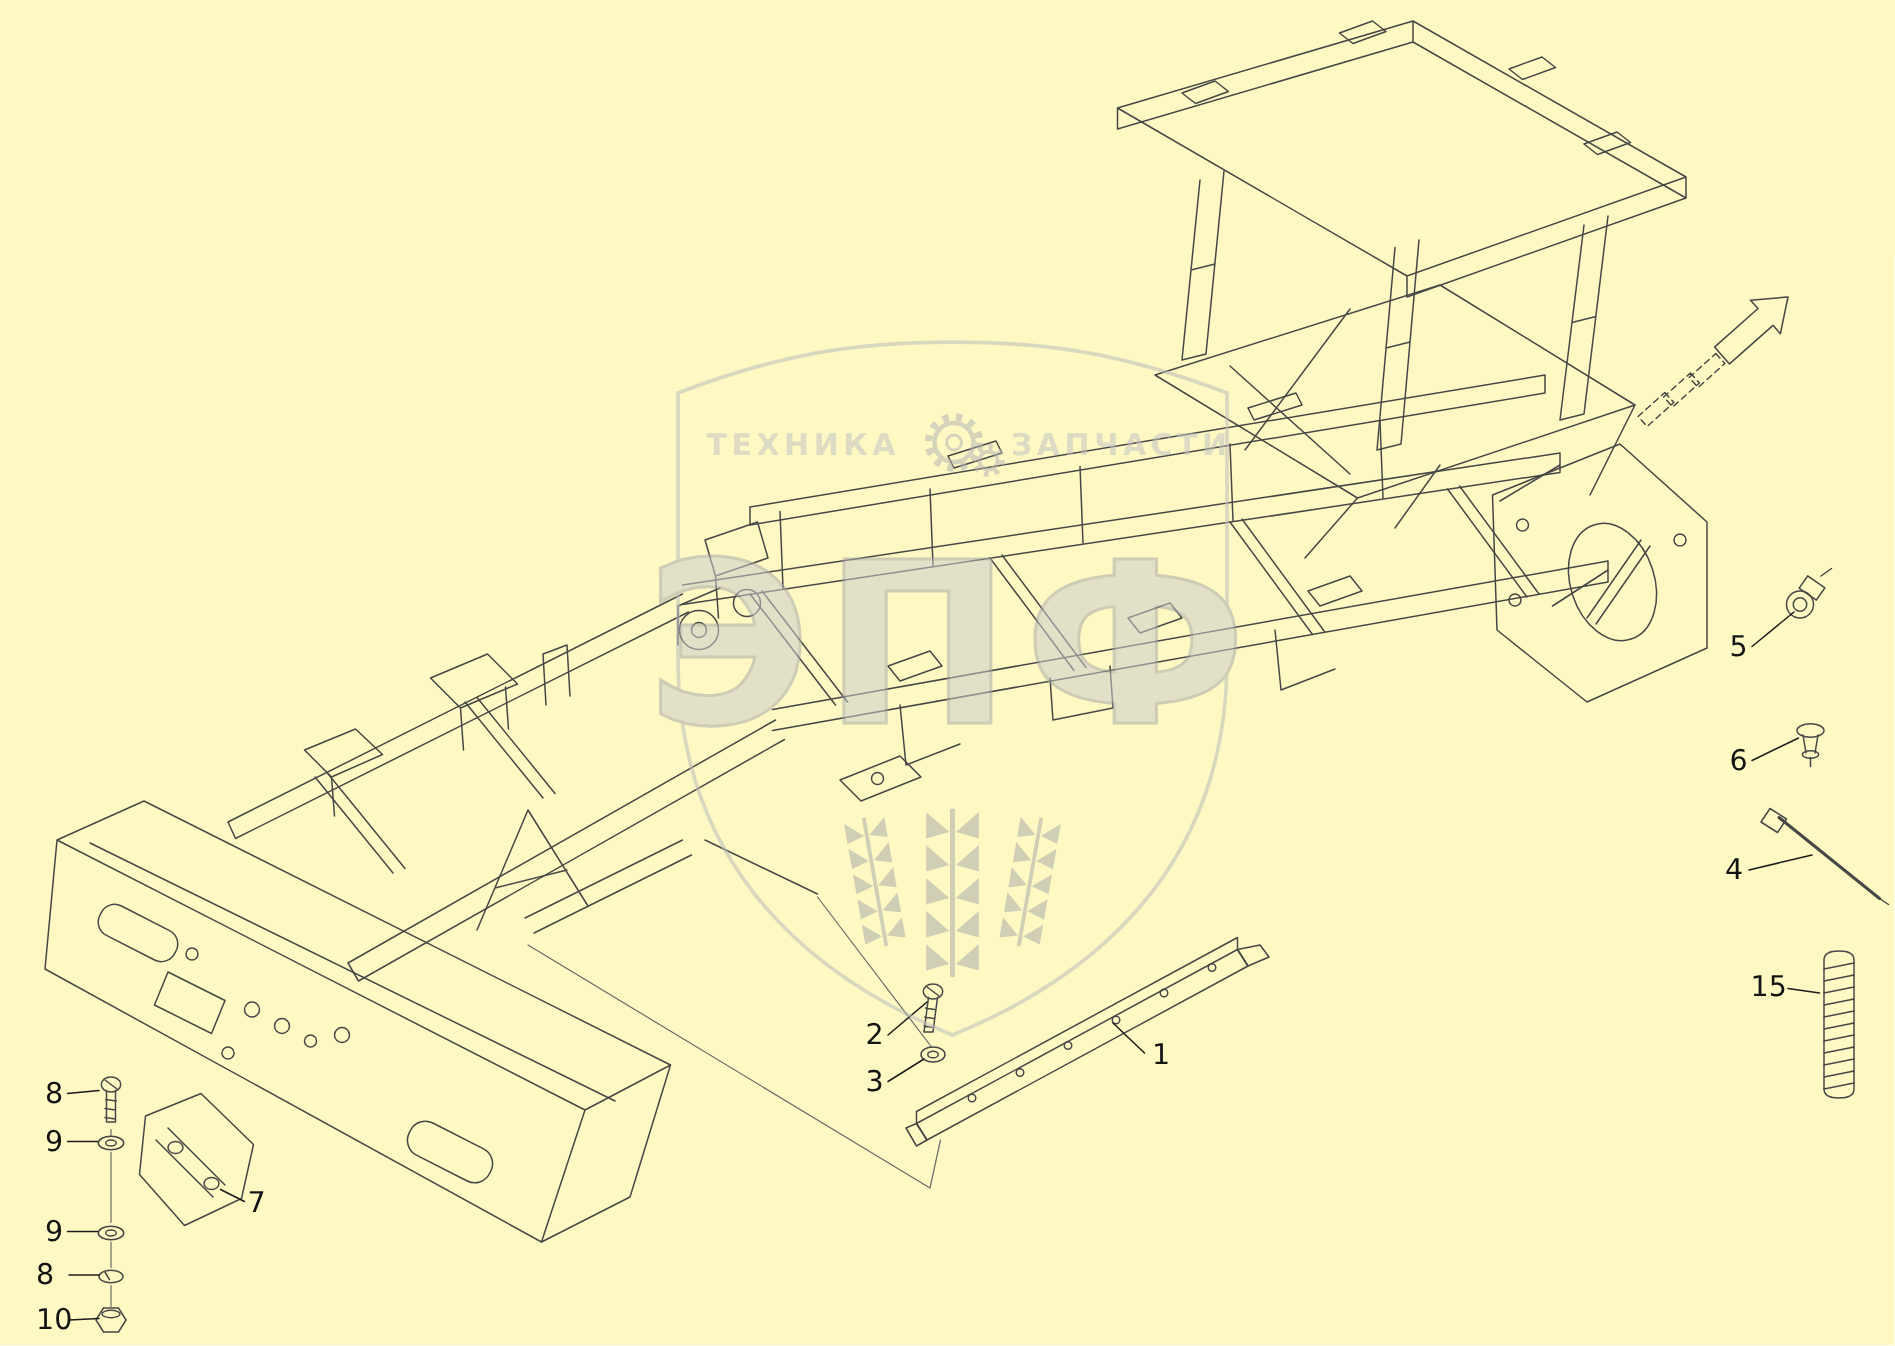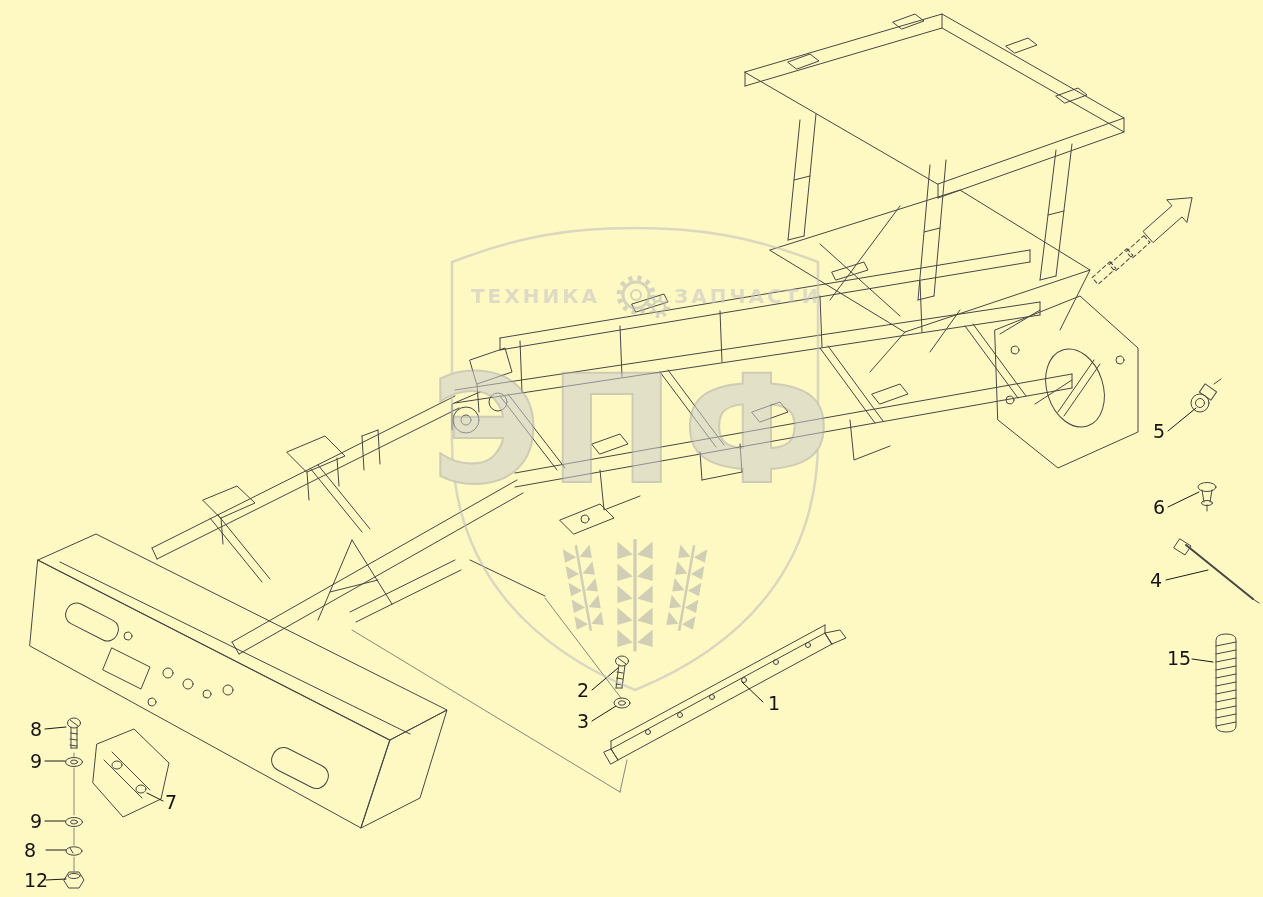--- a/index.html
+++ b/index.html
@@ -208,17 +208,17 @@
   <div class="callout" style="left:768px;top:694px">1</div>
   <div class="callout" style="left:577px;top:681px">2</div>
   <div class="callout" style="left:577px;top:712px">3</div>
   <div class="callout" style="left:1150px;top:571px">4</div>
   <div class="callout" style="left:1153px;top:422px">5</div>
   <div class="callout" style="left:1153px;top:498px">6</div>
   <div class="callout" style="left:165px;top:793px">7</div>
   <div class="callout" style="left:30px;top:720px">8</div>
   <div class="callout" style="left:30px;top:752px">9</div>
   <div class="callout" style="left:30px;top:812px">9</div>
-  <div class="callout" style="left:24px;top:871px">12</div>
+  <div class="callout" style="left:24px;top:871px">10</div>
   <div class="callout" style="left:24px;top:841px">8</div>
   <div class="callout" style="left:1167px;top:649px">15</div>
 
 </div>
 
 </body></html>

